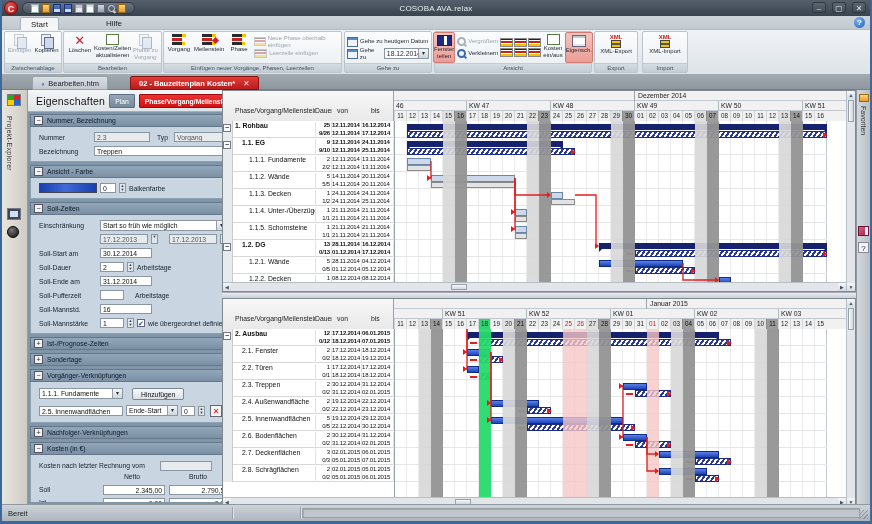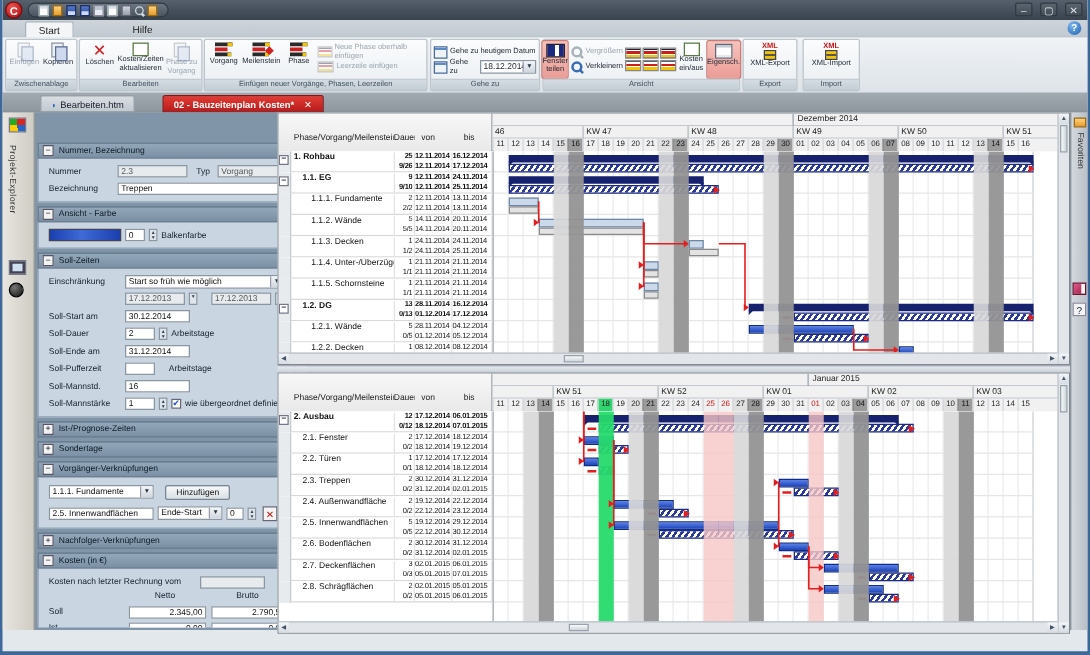--- a/index.html
+++ b/index.html
@@ -190,20 +190,21 @@
       <span class="qi page"></span>
       <span class="qi folder"></span>
       <span class="qi save"></span>
       <span class="qi save"></span>
       <span class="qi mail"></span>
       <span class="qi page"></span>
       <span class="qi print"></span>
       <span class="qi search"></span>
       <span class="qi folder"></span>
     </div>
+    <div class="win-title">COSOBA AVA.relax</div>
     <div class="winbtns">
       <div class="winbtn">–</div>
       <div class="winbtn">▢</div>
       <div class="winbtn">✕</div>
     </div>
   </div>
 
   <div class="tabrow">
     <div class="rtab active">Start</div>
     <div class="rtab plain">Hilfe</div>
@@ -362,20 +363,27 @@
   <div class="main">
 
     <div class="leftstrip">
       <span class="lsicon ls1"></span>
       <span class="vlabel">Projekt-Explorer</span>
       <span class="lsicon ls2"></span>
       <span class="lsicon ls3"></span>
     </div>
 
     <div class="props">
+      <div class="props-h">
+        <span class="props-title">Eigenschaften</span>
+        <span class="ptab plan">Plan</span>
+        <span class="ptab red">Phase/Vorgang/Meilenstein</span>
+        <span class="pdiamond"></span>
+        <span class="pclose">✕</span>
+      </div>
       <div class="props-body">
         <div class="sec">
           <div class="sec-h">
               <span class="pm">−</span>
               <span>Nummer, Bezeichnung</span>
             </div>
           <div class="sec-c">
             <div class="prow">
               <span class="plabel">Nummer</span>
               <span class="pfield ro" style="width:56px">2.3</span>
@@ -1194,13 +1202,20 @@
     </div>
 
     <div class="rightstrip">
       <span class="rs-folder"></span>
       <span class="rs-label">Favoriten</span>
       <span class="rs-book"></span>
       <span class="rs-help">?</span>
     </div>
   </div>
 
+  <div class="statusbar">
+    <span class="sb-text">Bereit</span>
+    <span class="sb-sep" style="left:230px"></span>
+    <span class="sb-sep" style="left:298px"></span>
+    <span class="sb-box"></span>
+    <span class="sb-grip"></span>
+  </div>
 </div>
 
 </body></html>

